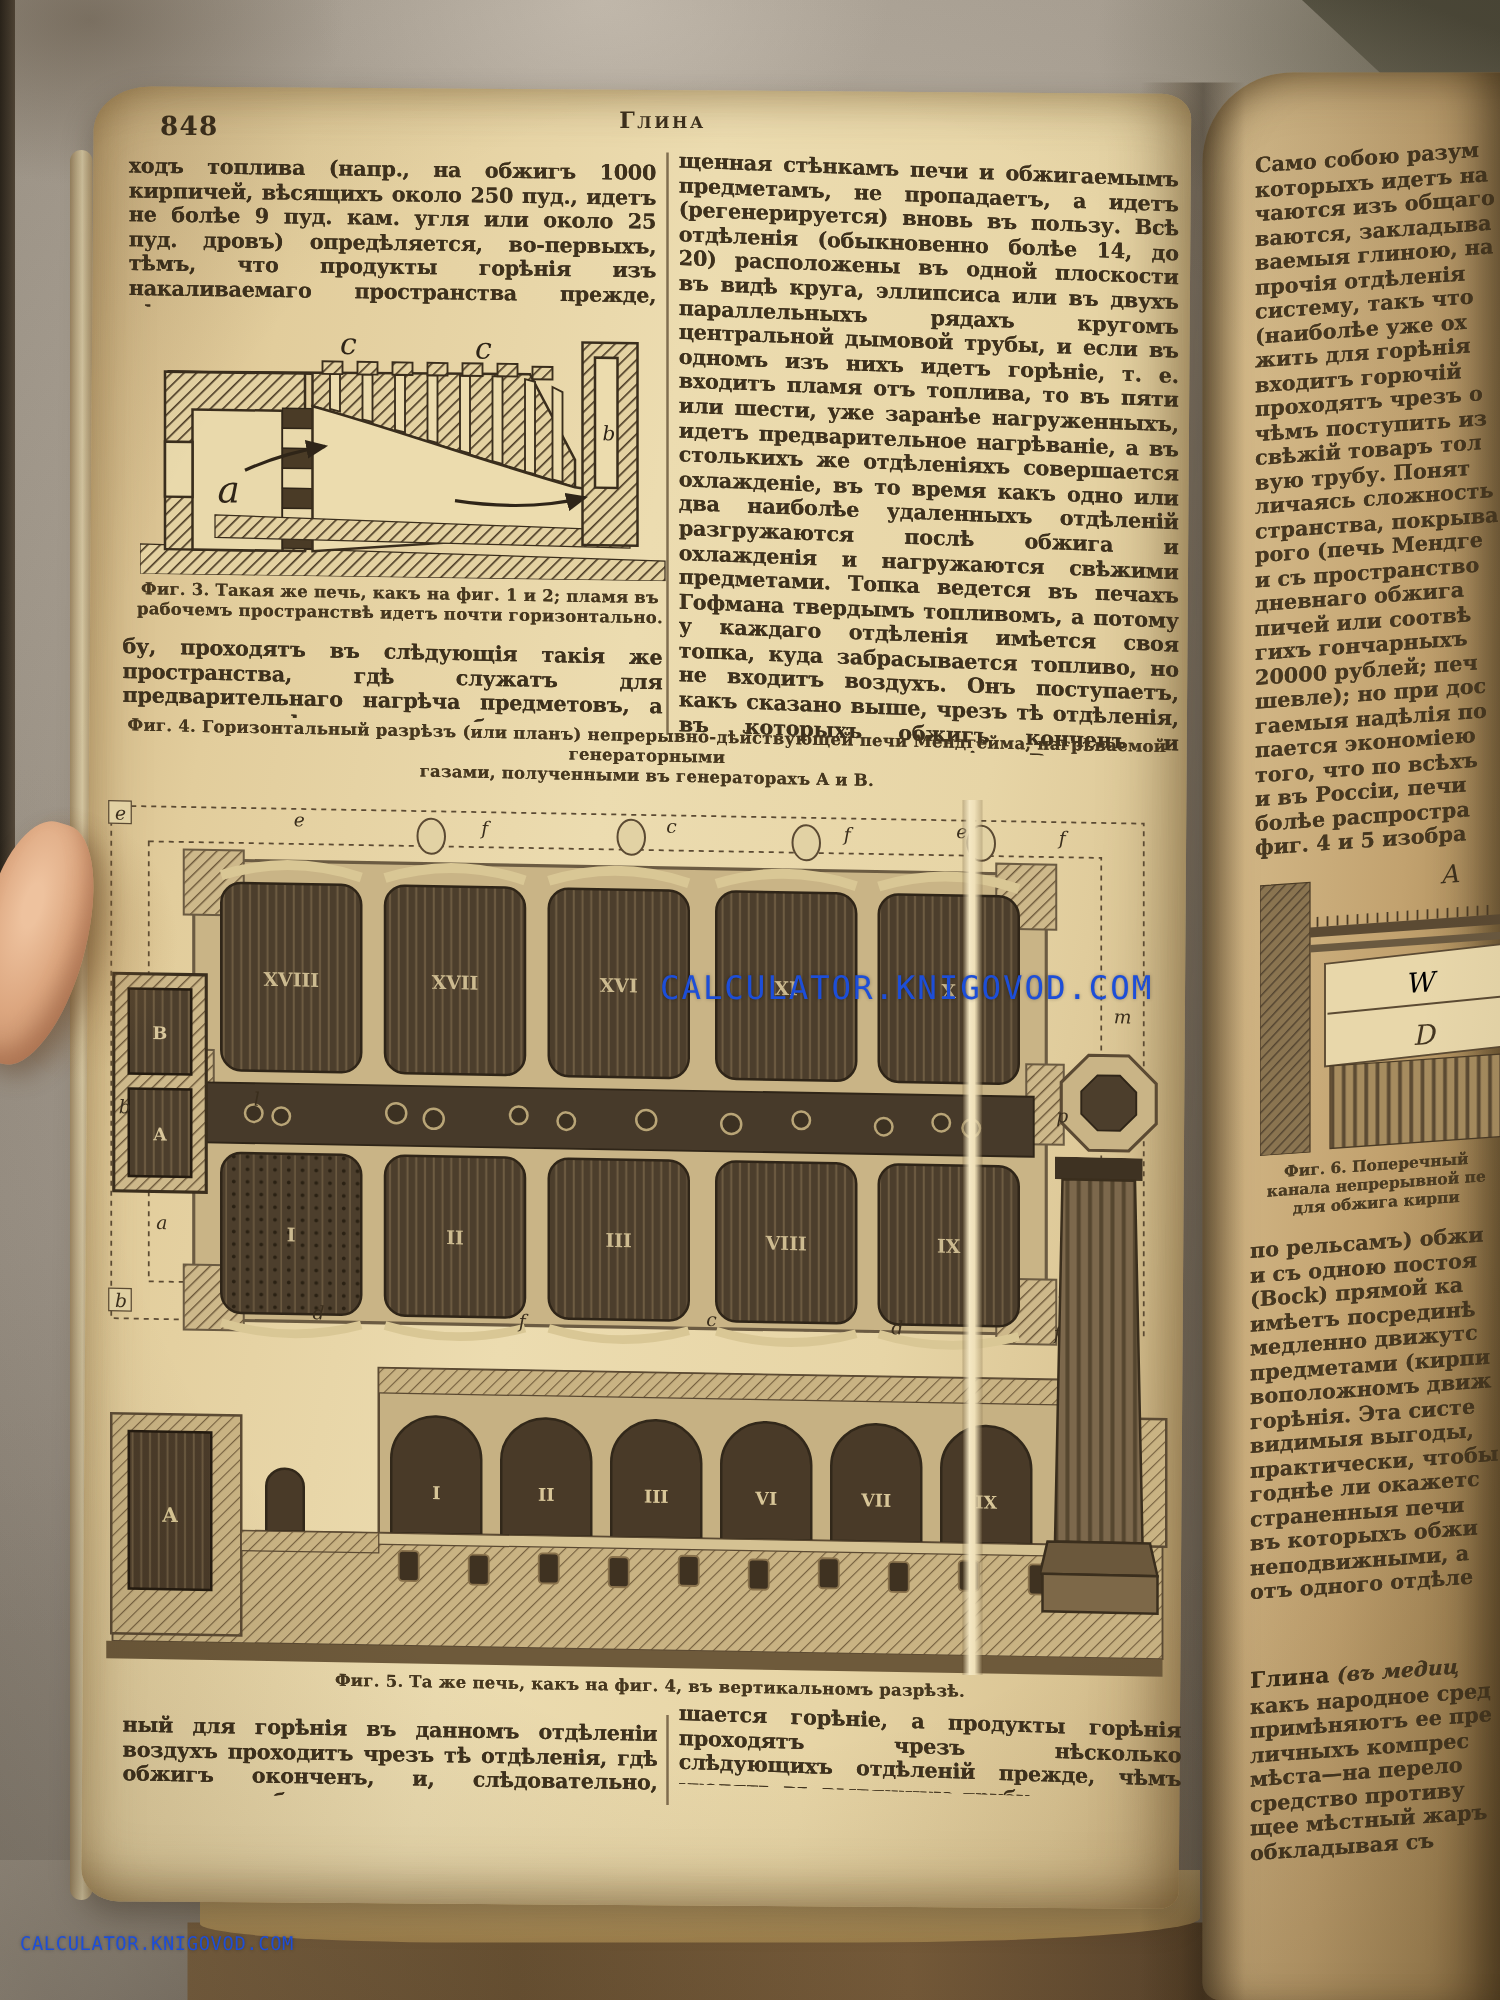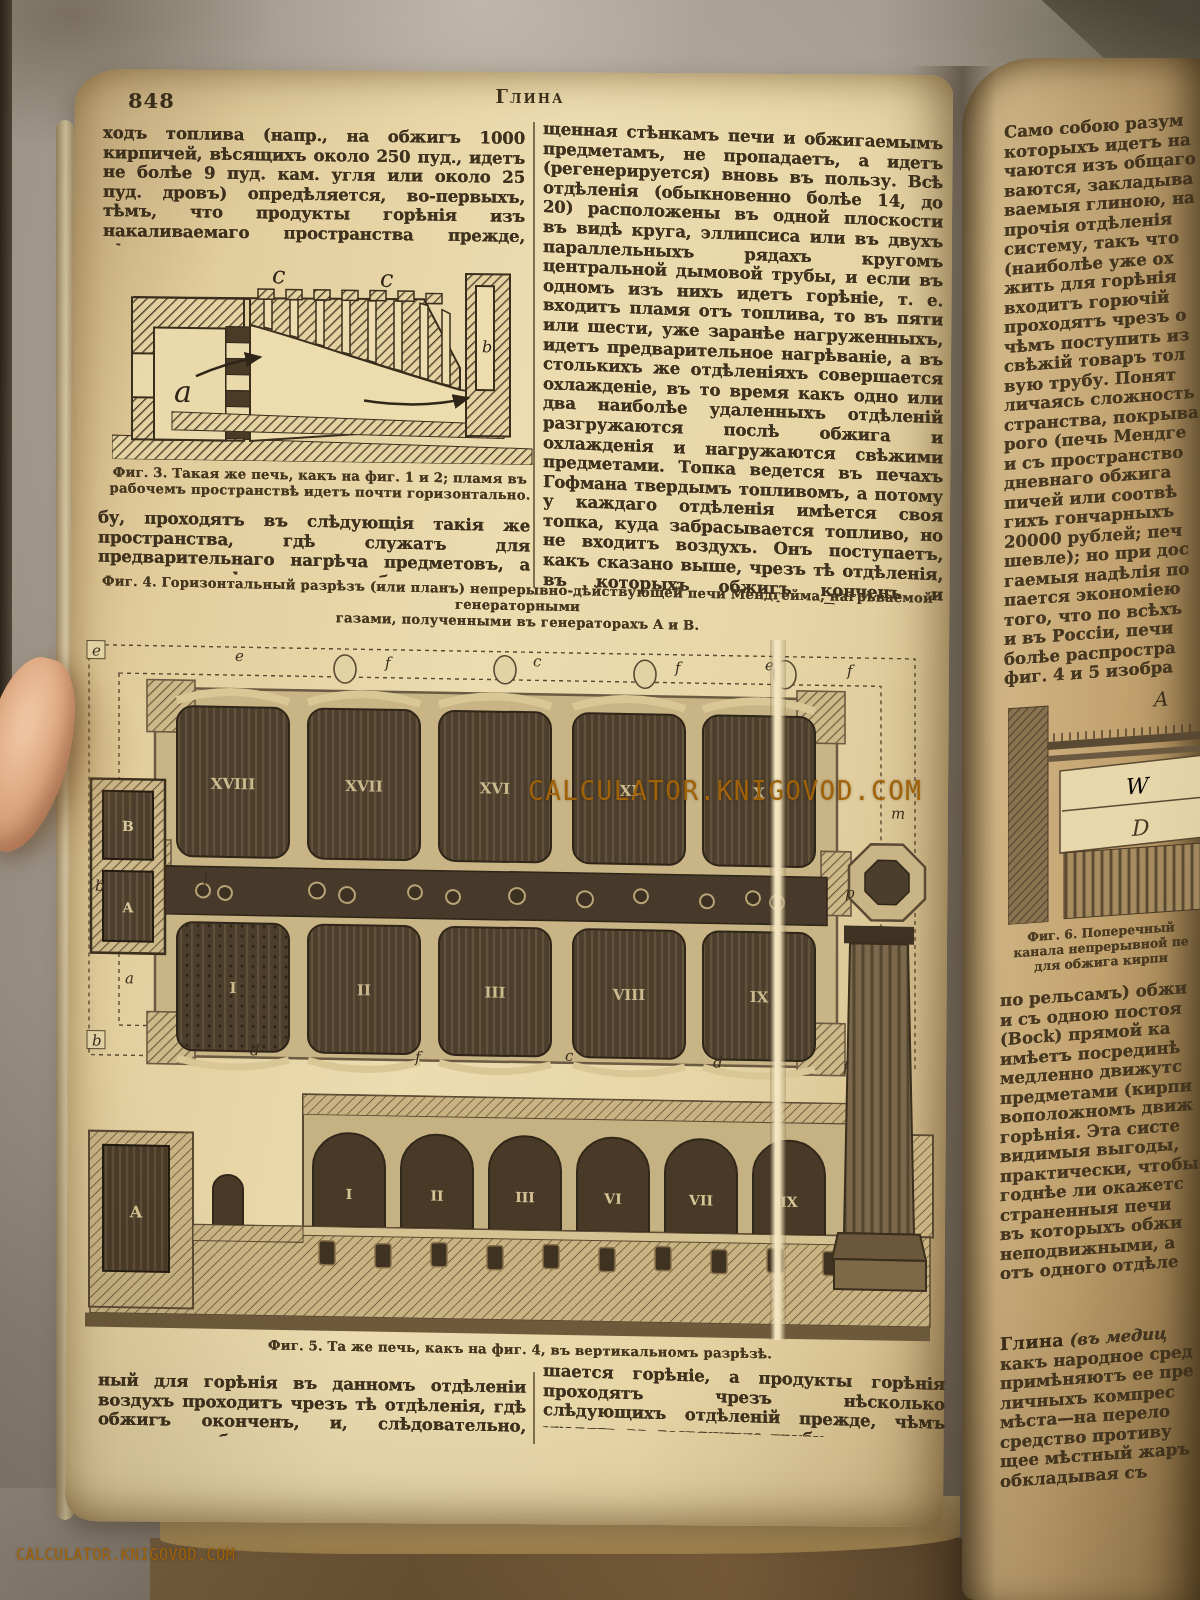--- a/index.html
+++ b/index.html
@@ -90,21 +90,21 @@
   .entry-tail{font-style:italic;font-weight:700;font-size:16.2px;color:#463720;}
   
   .thumb-halo{left:-4px;top:640px;width:150px;height:230px;border-radius:50%;
     background:radial-gradient(ellipse at 35% 50%, rgba(150,110,60,.38), rgba(150,110,60,0) 68%);z-index:7;}
   .thumb{left:-16px;top:656px;width:84px;height:198px;z-index:8;
     border-radius:46% 54% 52% 48% / 42% 58% 55% 45%;
     background:radial-gradient(ellipse at 40% 35%, #eec29e 10%, #dca67f 48%, #c08a66 78%, #a9755a 100%);
     box-shadow:10px 6px 20px rgba(90,60,30,.45), inset -8px -10px 16px rgba(150,90,60,.45);
     transform:rotate(16deg);}
   
-  .wm{font-family:"DejaVu Sans Mono", monospace;color:#a16207;z-index:9;
+  .wm{font-family:"DejaVu Sans Mono", monospace;color:#1d4ed8;z-index:9;
     text-shadow:0 0 3px rgba(0,0,0,.3);}
   .wm-center{left:528px;top:776px;font-size:26px;letter-spacing:1.5px;}
   .wm-bottom{left:16px;top:1546px;font-size:15px;letter-spacing:.5px;}
   svg text{font-family:"DejaVu Serif", serif;}
 </style>
 </head>
 <body>
 
 <div class="abs left-dark-strip"></div>
 <div class="abs corner-dark-tr"></div>

